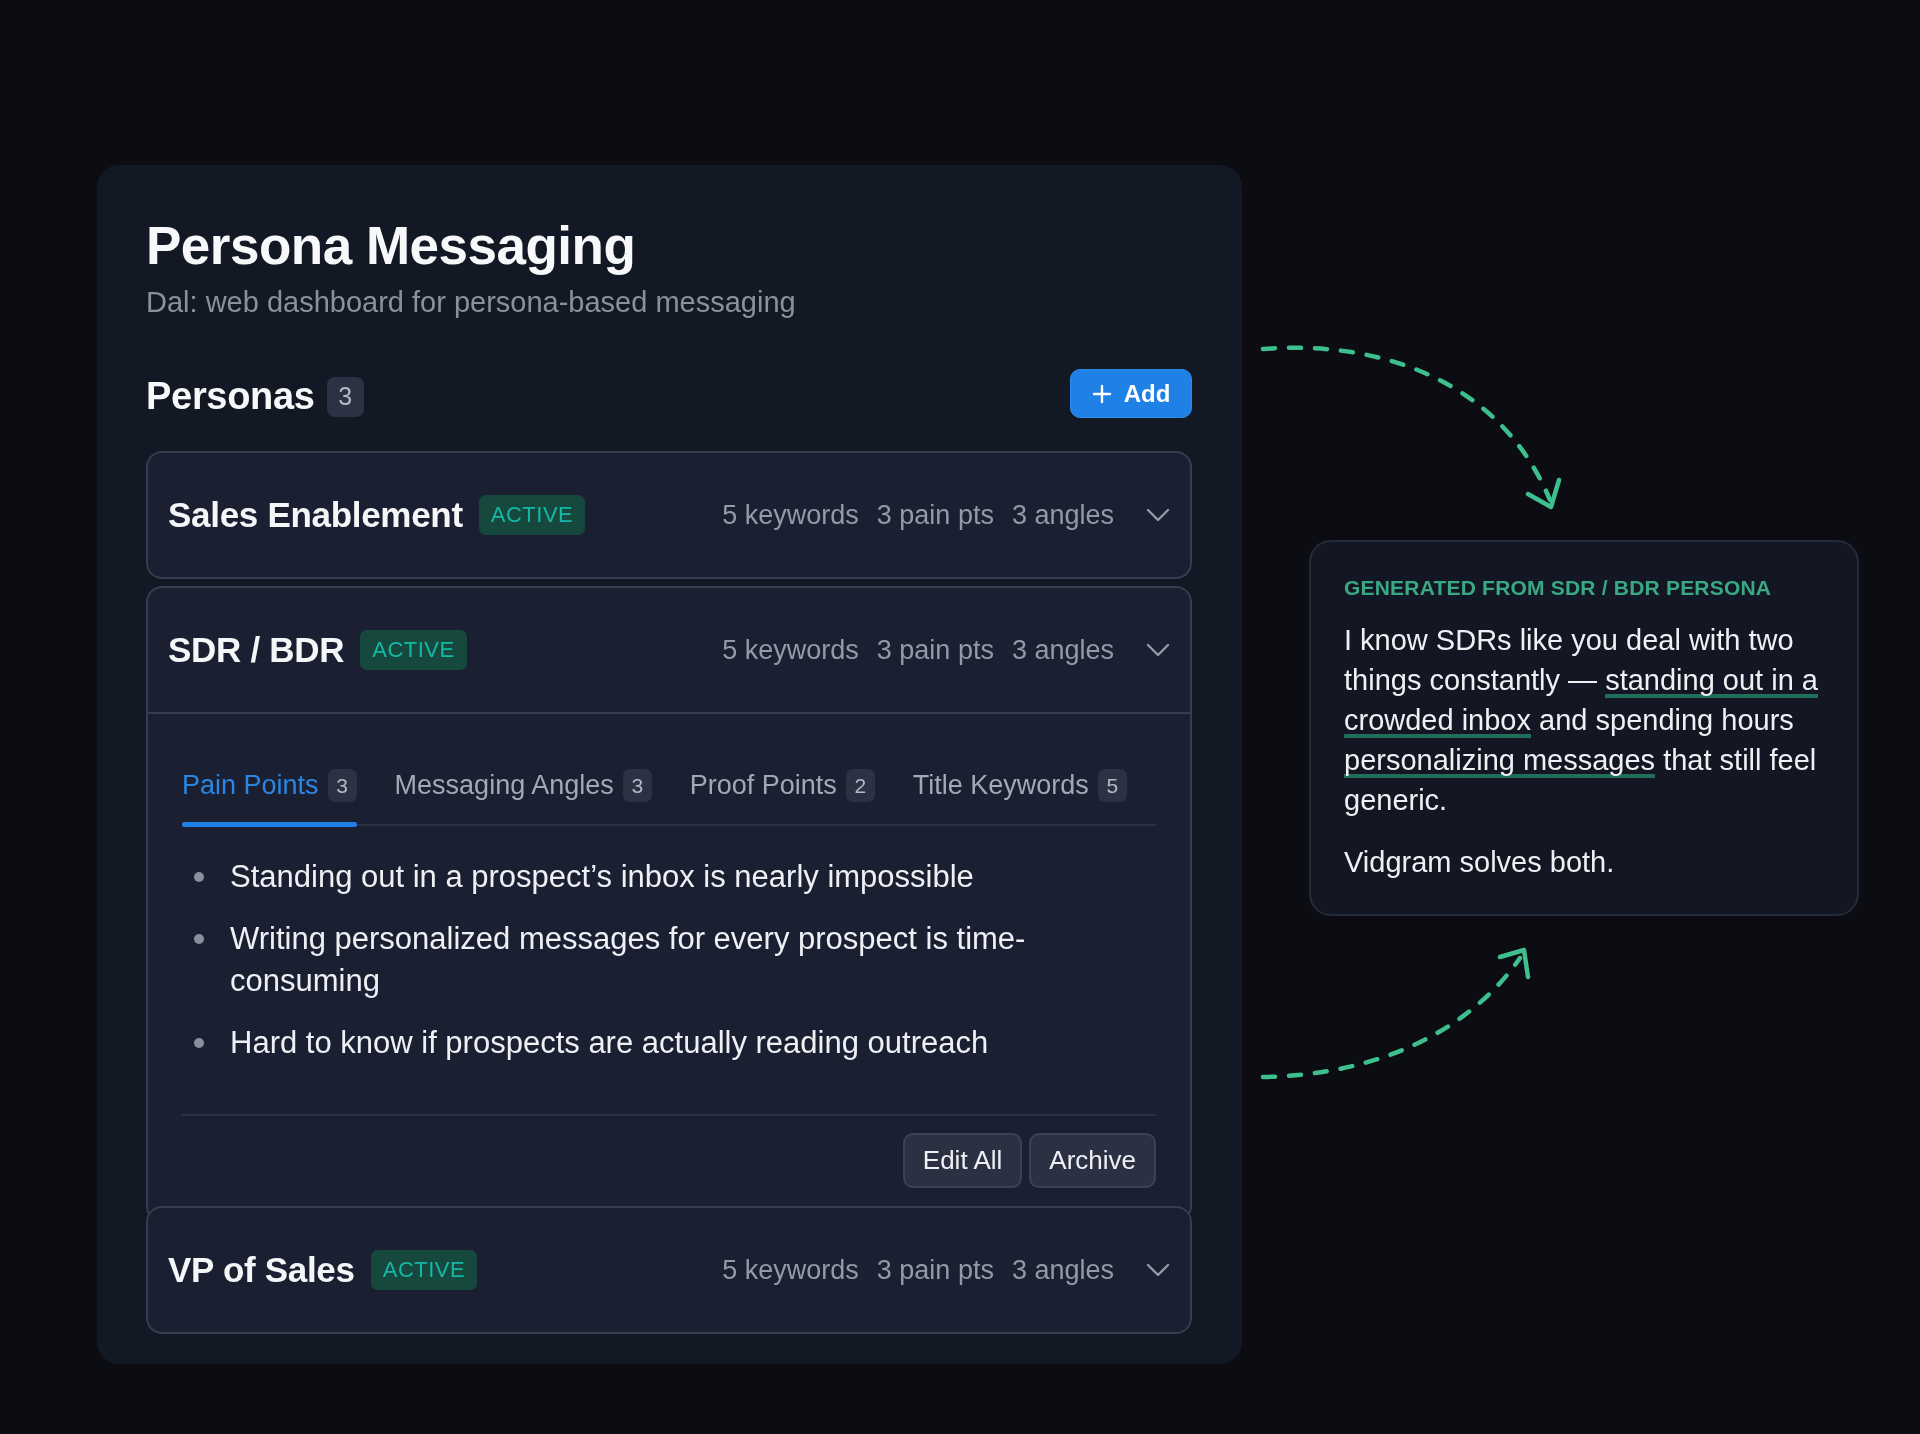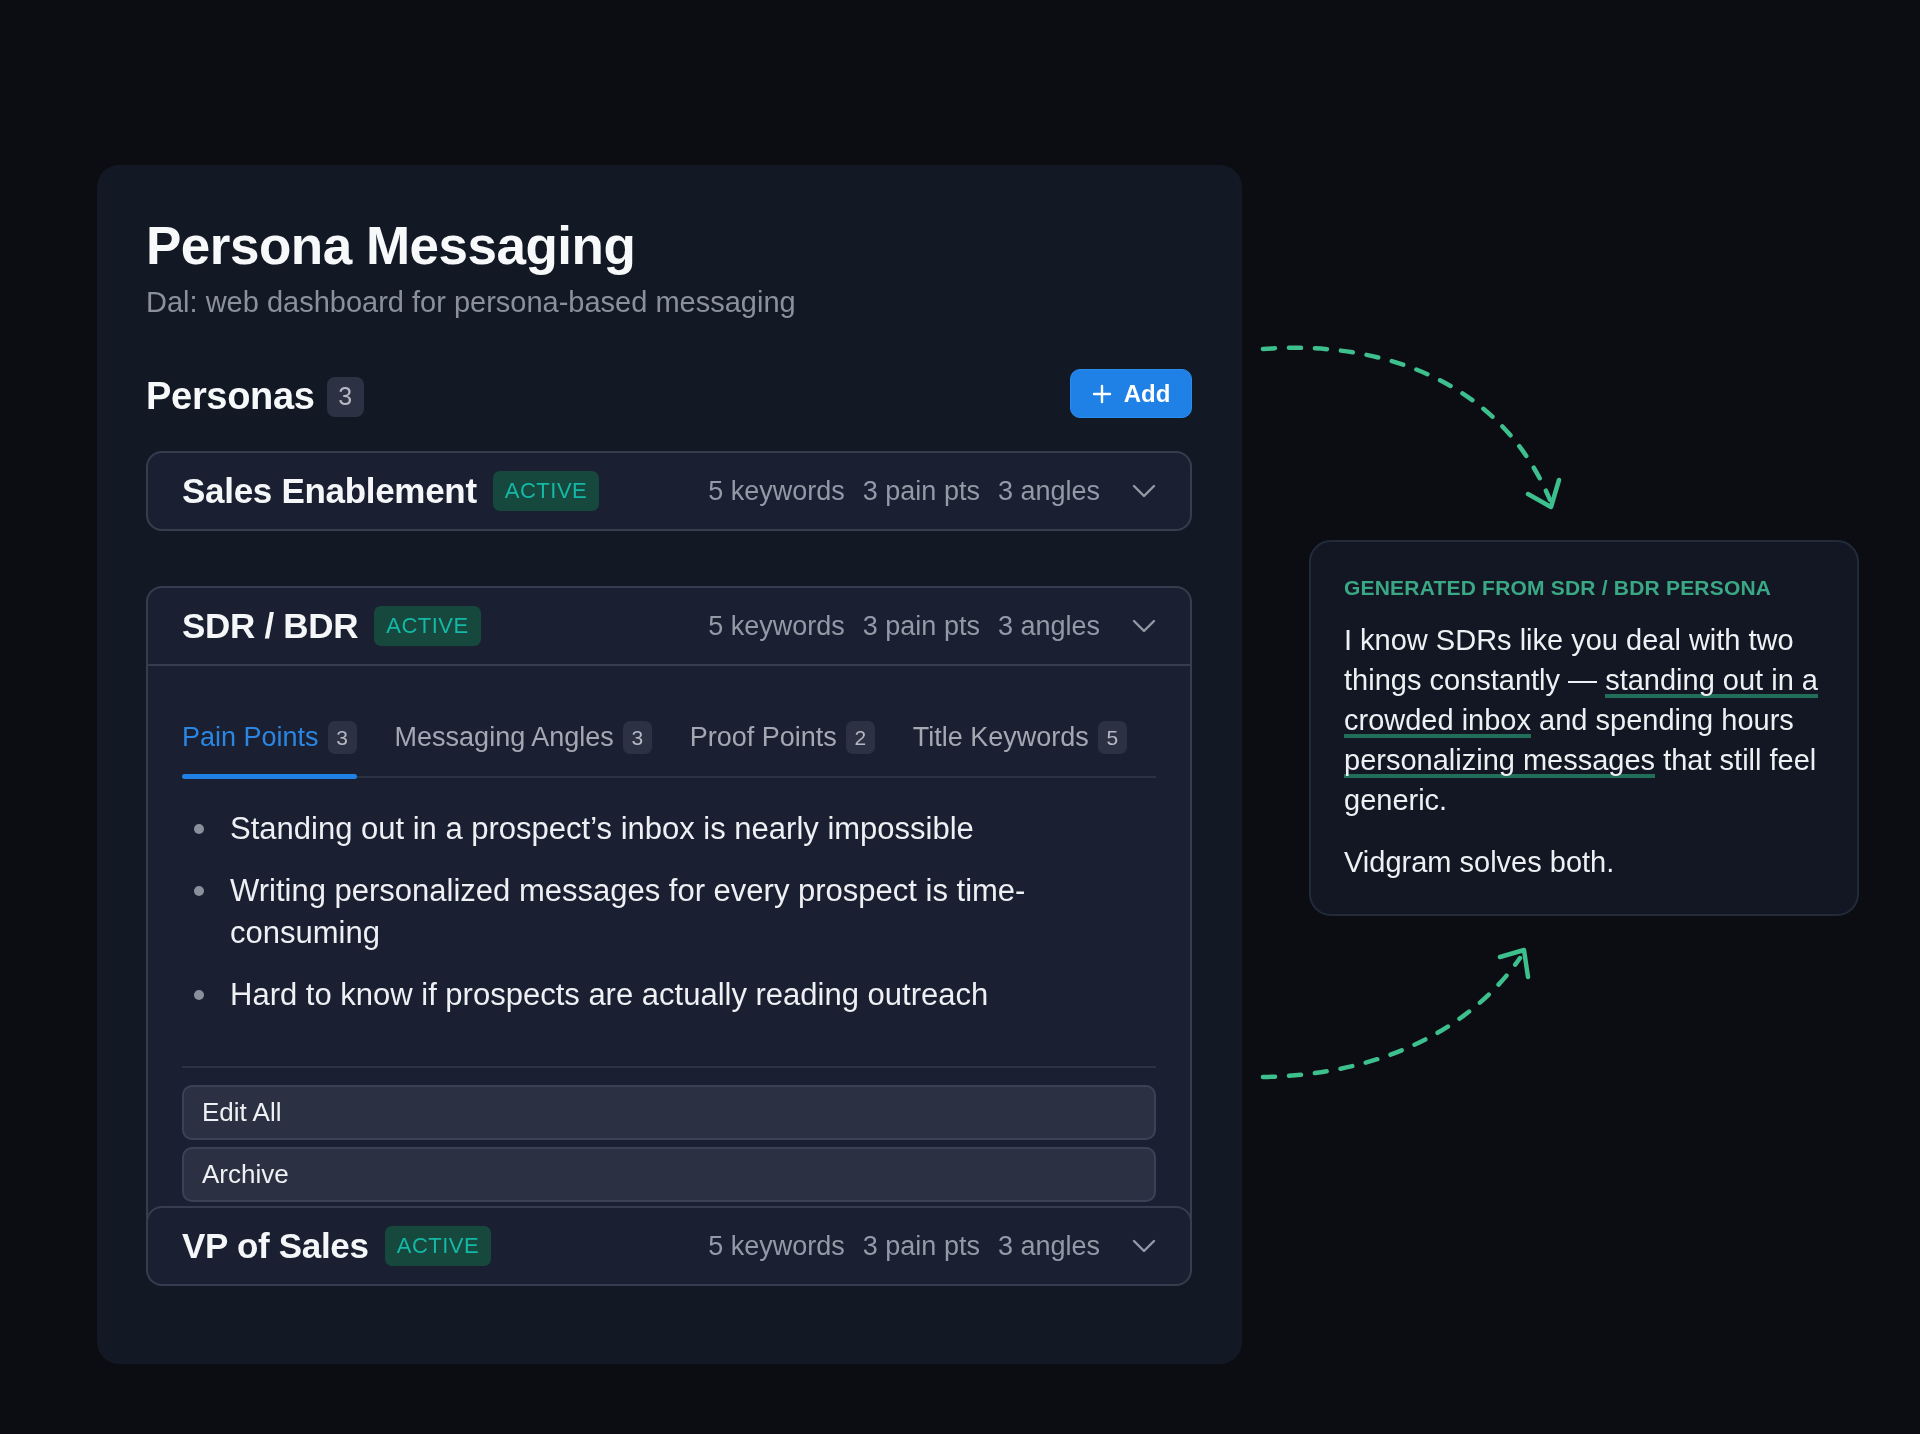--- a/index.html
+++ b/index.html
@@ -49,23 +49,23 @@
     }
     .add-btn svg { width: 20px; height: 20px; }
 
     .card {
       position: absolute; left: 49px; width: 1046px;
       background: #1a2032;
       border: 2px solid #363d4e;
       border-radius: 16px;
     }
     .card-head {
-      height: 76px;
+      height: 124px;
       display: flex; align-items: center;
-      padding: 0 34px;
+      padding: 0 20px;
       cursor: pointer;
     }
     .card-name { font-size: 35px; font-weight: 700; color: #f5f6f8; letter-spacing: -0.3px; }
     .status-badge {
       margin-left: 16px;
       height: 40px; padding: 0 12px;
       display: inline-flex; align-items: center;
       background: #17483d; border-radius: 7px;
       color: #14b8a6; font-size: 22px; font-weight: 500; letter-spacing: 0.5px;
     }
@@ -99,21 +99,21 @@
     .bullets li {
       position: relative; padding-left: 48px;
       font-size: 31px; line-height: 42px; color: #eef0f4;
       margin-bottom: 20px;
       max-width: 900px;
     }
     .bullets li::before {
       content: ""; position: absolute; left: 12px; top: 16px;
       width: 10px; height: 10px; border-radius: 50%; background: #8a8f9c;
     }
-    .card-actions { display: flex; justify-content: flex-end; gap: 7px; padding: 17px 34px 32px; flex-direction: column; }
+    .card-actions { display: flex; justify-content: flex-end; gap: 7px; padding: 17px 34px 32px; }
     .btn-secondary {
       height: 55px; padding: 0 18px;
       background: #2b3143; border: 2px solid #3b4255; border-radius: 10px;
       color: #eef0f4; font-size: 26px; cursor: pointer;
       display: inline-flex; align-items: center;
     }
 
     .gen-card {
       position: absolute; left: 1309px; top: 540px;
       width: 550px; height: 376px;

